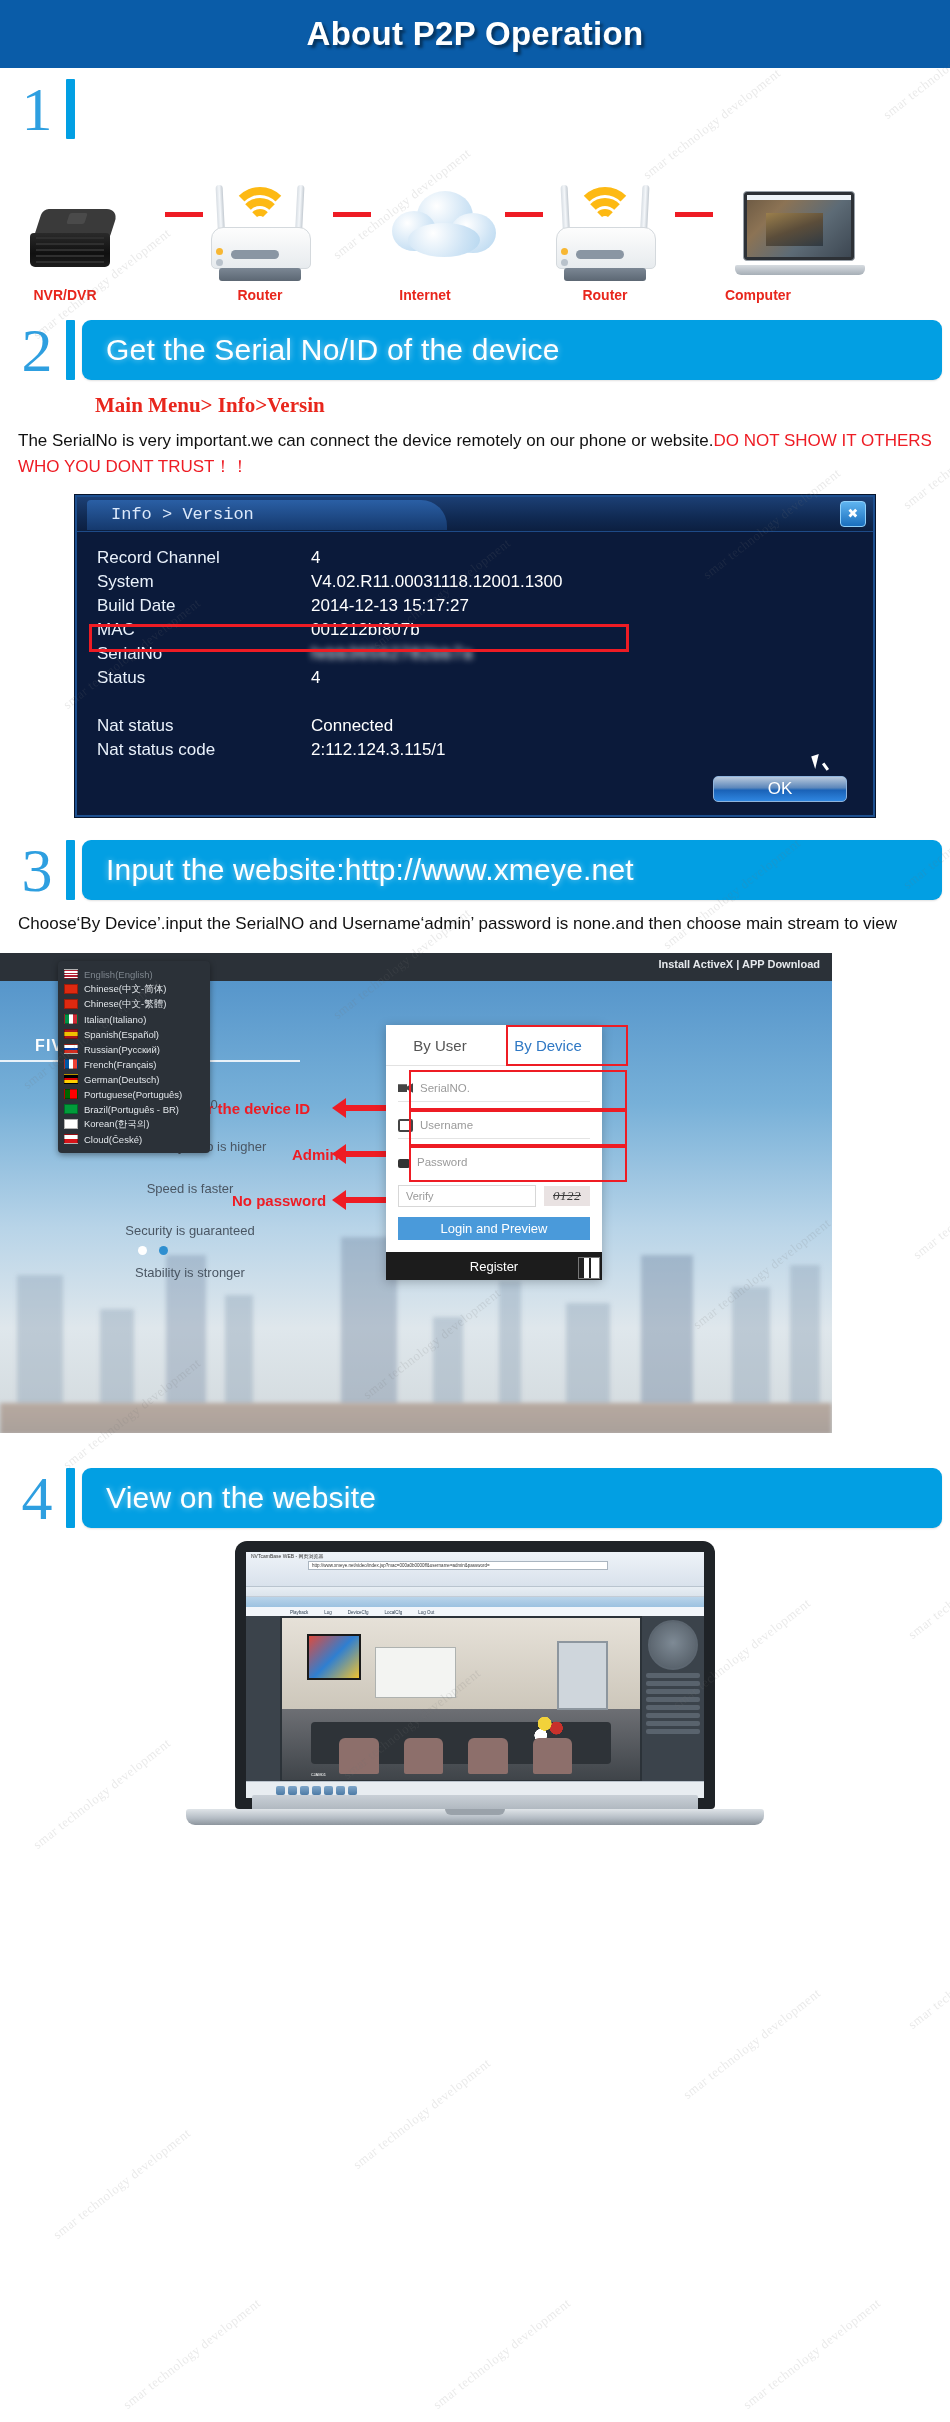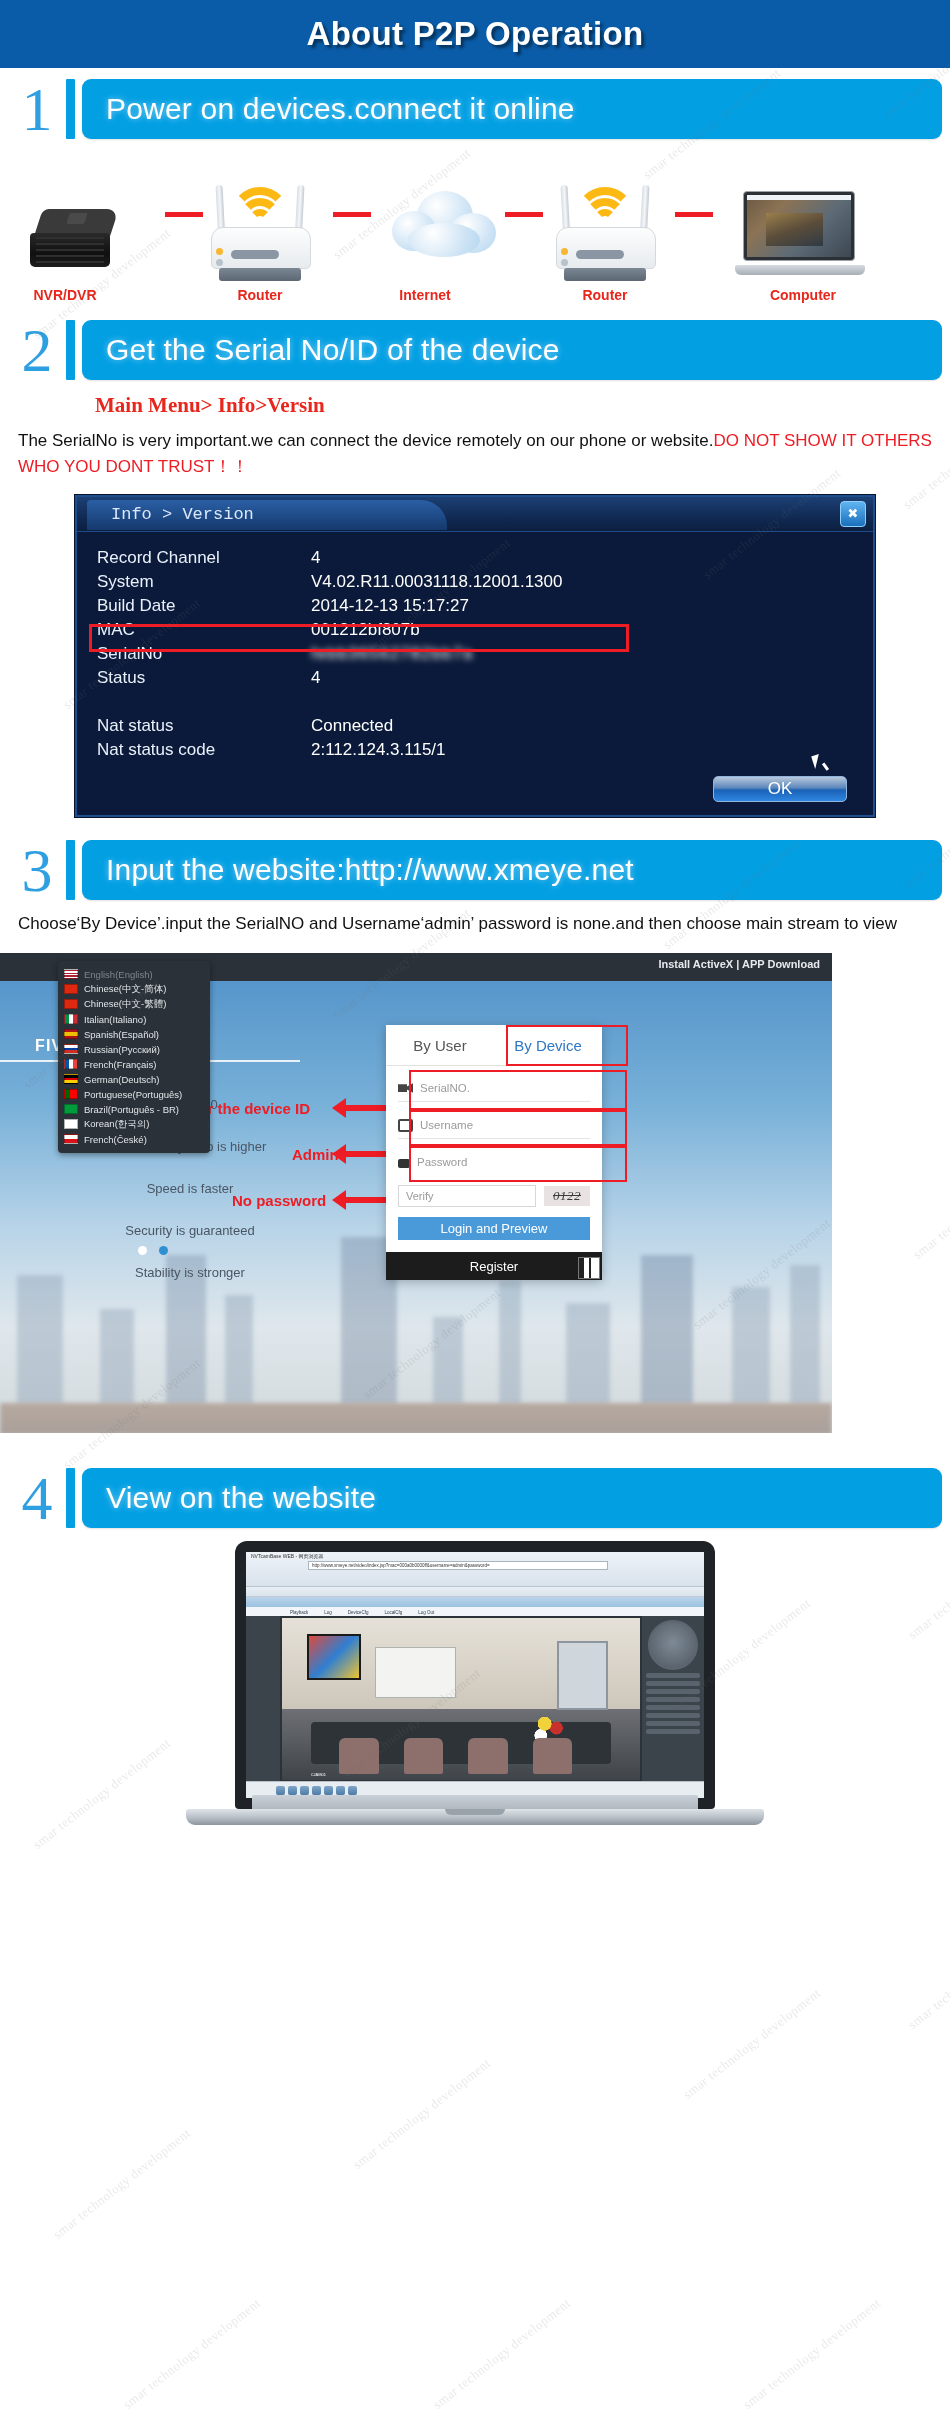--- a/index.html
+++ b/index.html
@@ -354,23 +354,20 @@
 
 <div class="page">
 
   <div class="header">
     <h1>About P2P Operation</h1>
   </div>
 
   <div class="step-row">
     <div class="step-num">1</div>
     <div class="step-bar"></div>
-    <div class="step-box">
-      <span>Power on devices.connect it online</span>
-    </div>
   </div>
 
   <div class="diagram">
     <div class="dashline" style="left:165px;width:38px;"></div>
     <div class="dashline" style="left:333px;width:38px;"></div>
     <div class="dashline" style="left:505px;width:38px;"></div>
     <div class="dashline" style="left:675px;width:38px;"></div>
 
     <div class="dev" style="left:30px;bottom:40px;">
       <div class="nvr">
@@ -434,21 +431,21 @@
     <div class="dev-label" style="left:535px;">Router</div>
 
     <div class="dev" style="left:735px;bottom:32px;">
       <div class="laptop">
         <div class="screen">
             <div class="inner"></div>
           </div>
         <div class="kb"></div>
       </div>
     </div>
-    <div class="dev-label" style="left:733px;">Computer</div>
+    <div class="dev-label" style="left:688px;">Computer</div>
   </div>
 
   <div class="step-row">
     <div class="step-num">2</div>
     <div class="step-bar"></div>
     <div class="step-box">
       <span>Get the Serial No/ID of the device</span>
     </div>
   </div>
 
@@ -578,21 +575,21 @@
       <div class="li">
           <span class="flag" style="background:#009b3a;"></span>
           <span>Brazil(Português - BR)</span>
         </div>
       <div class="li">
           <span class="flag" style="background:#fff;"></span>
           <span>Korean(한국의)</span>
         </div>
       <div class="li">
           <span class="flag" style="background:linear-gradient(180deg,#fff 50%,#d7141a 50%);"></span>
-          <span>French(České)</span>
+          <span>Cloud(České)</span>
         </div>
     </div>
 
     <div class="adv-title">FIVE ADVANTAGES</div>
     <div class="adv-rule"></div>
     <ul class="adv-list">
       <li>Cloud 3.0</li>
       <li>Connectivity ratio is higher</li>
       <li>Speed is faster</li>
       <li>Security is guaranteed</li>

